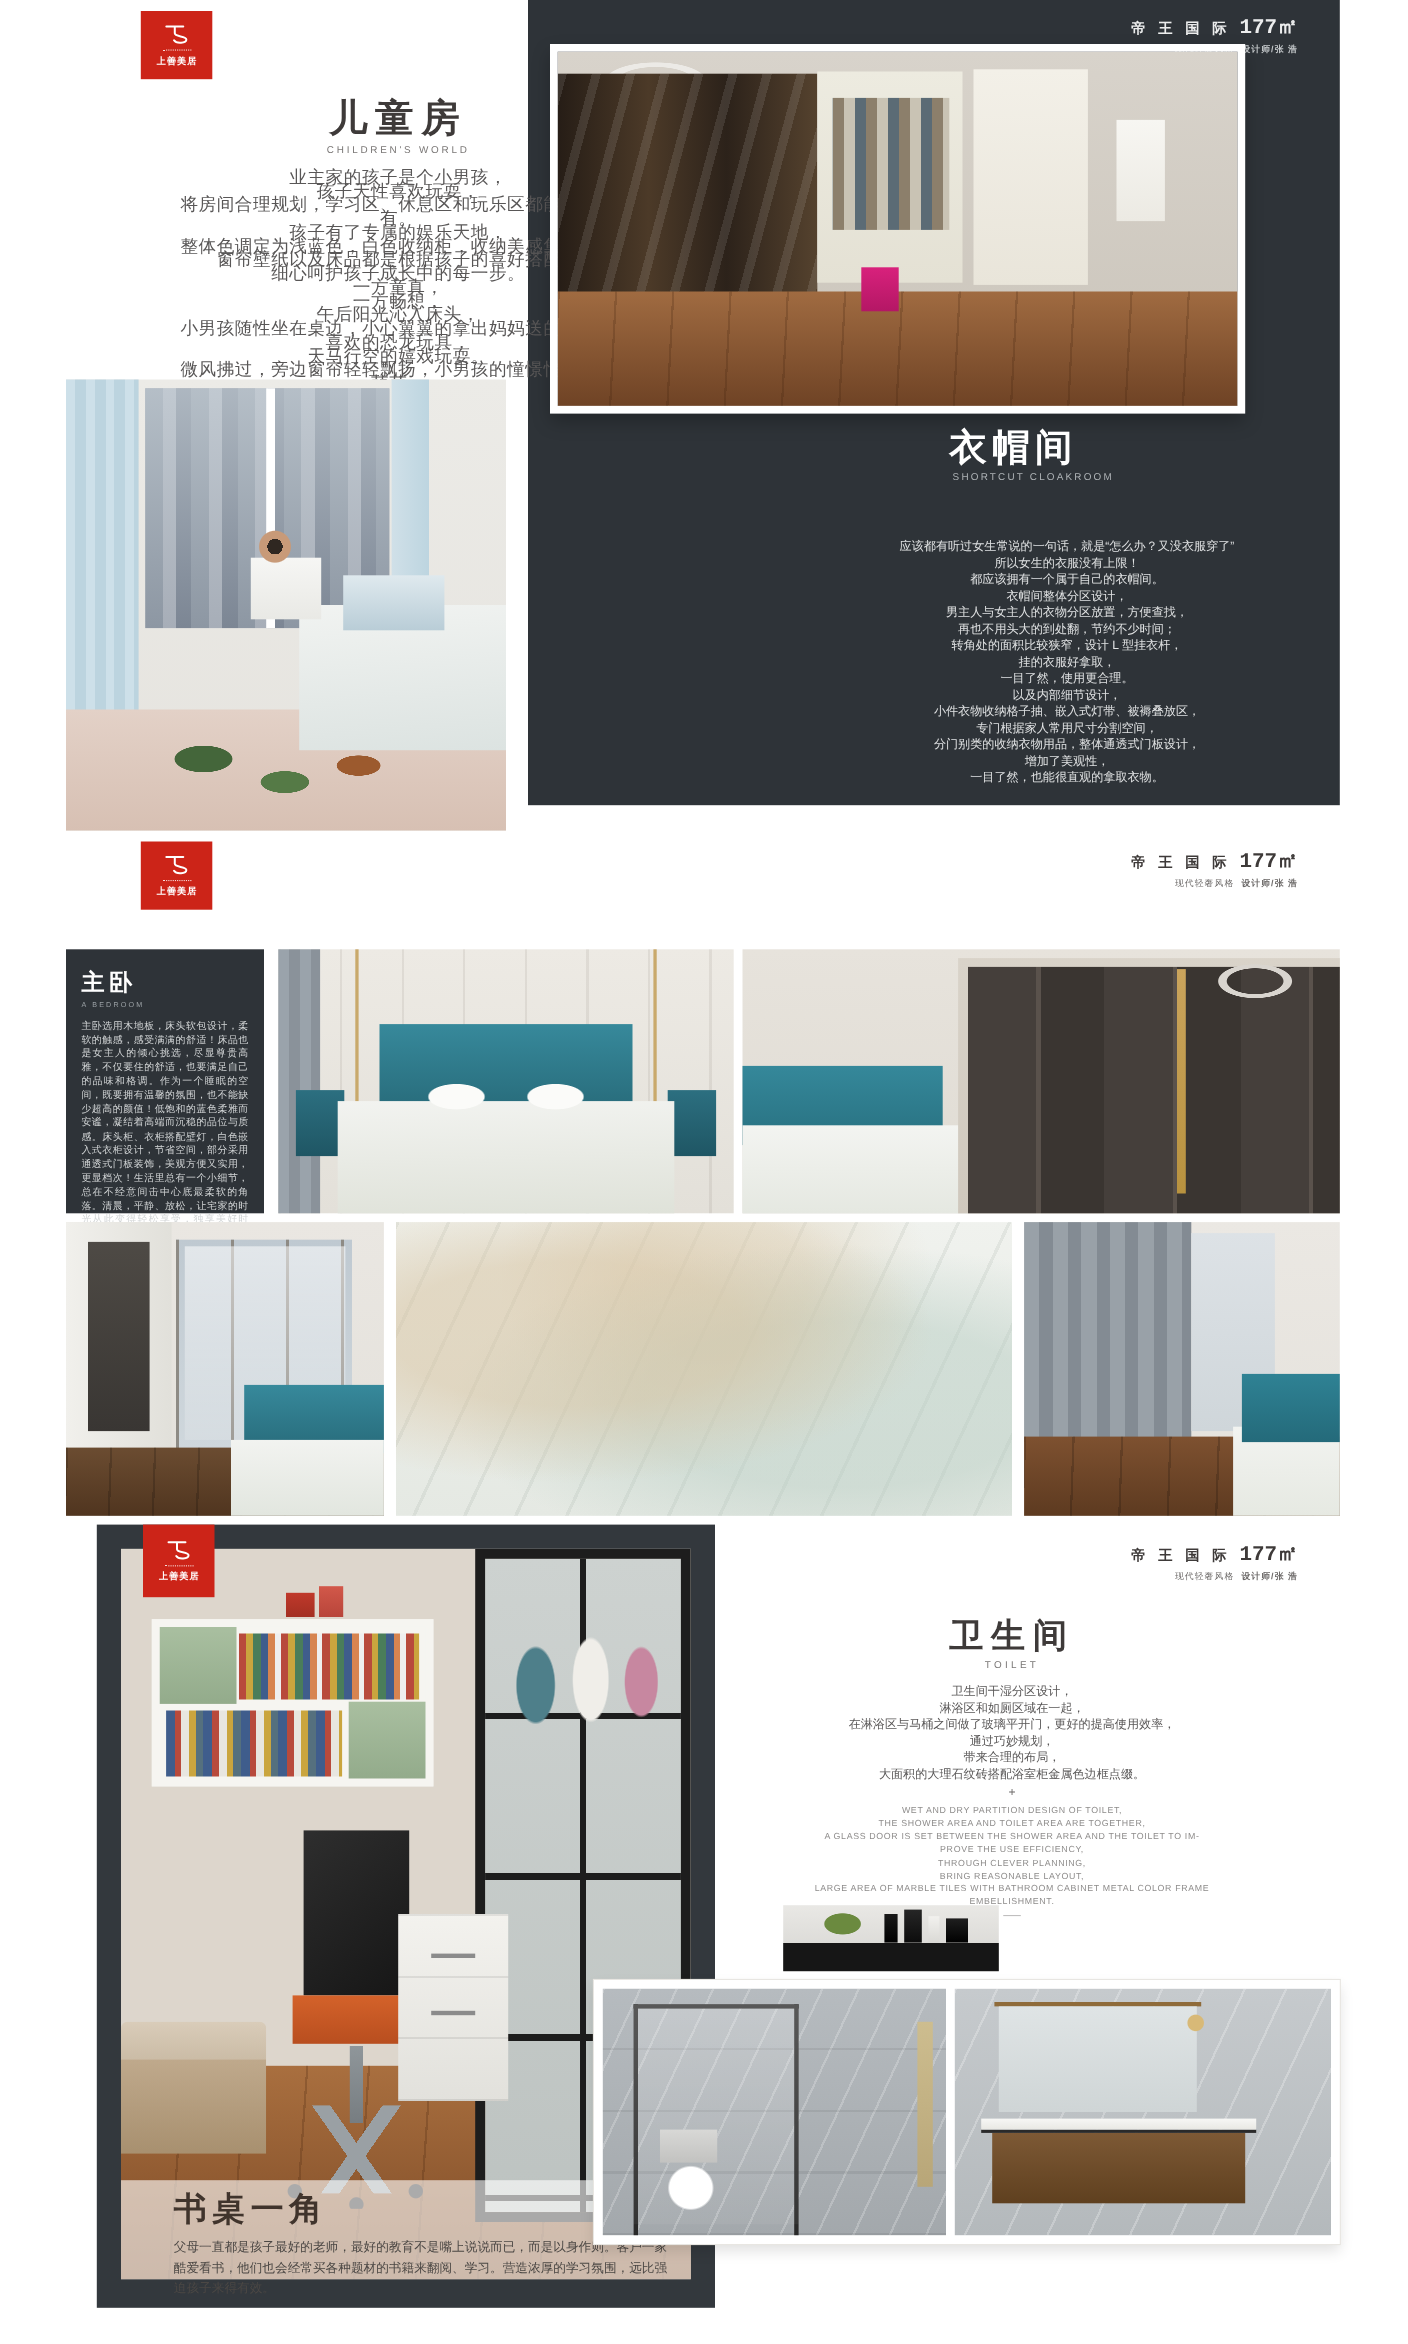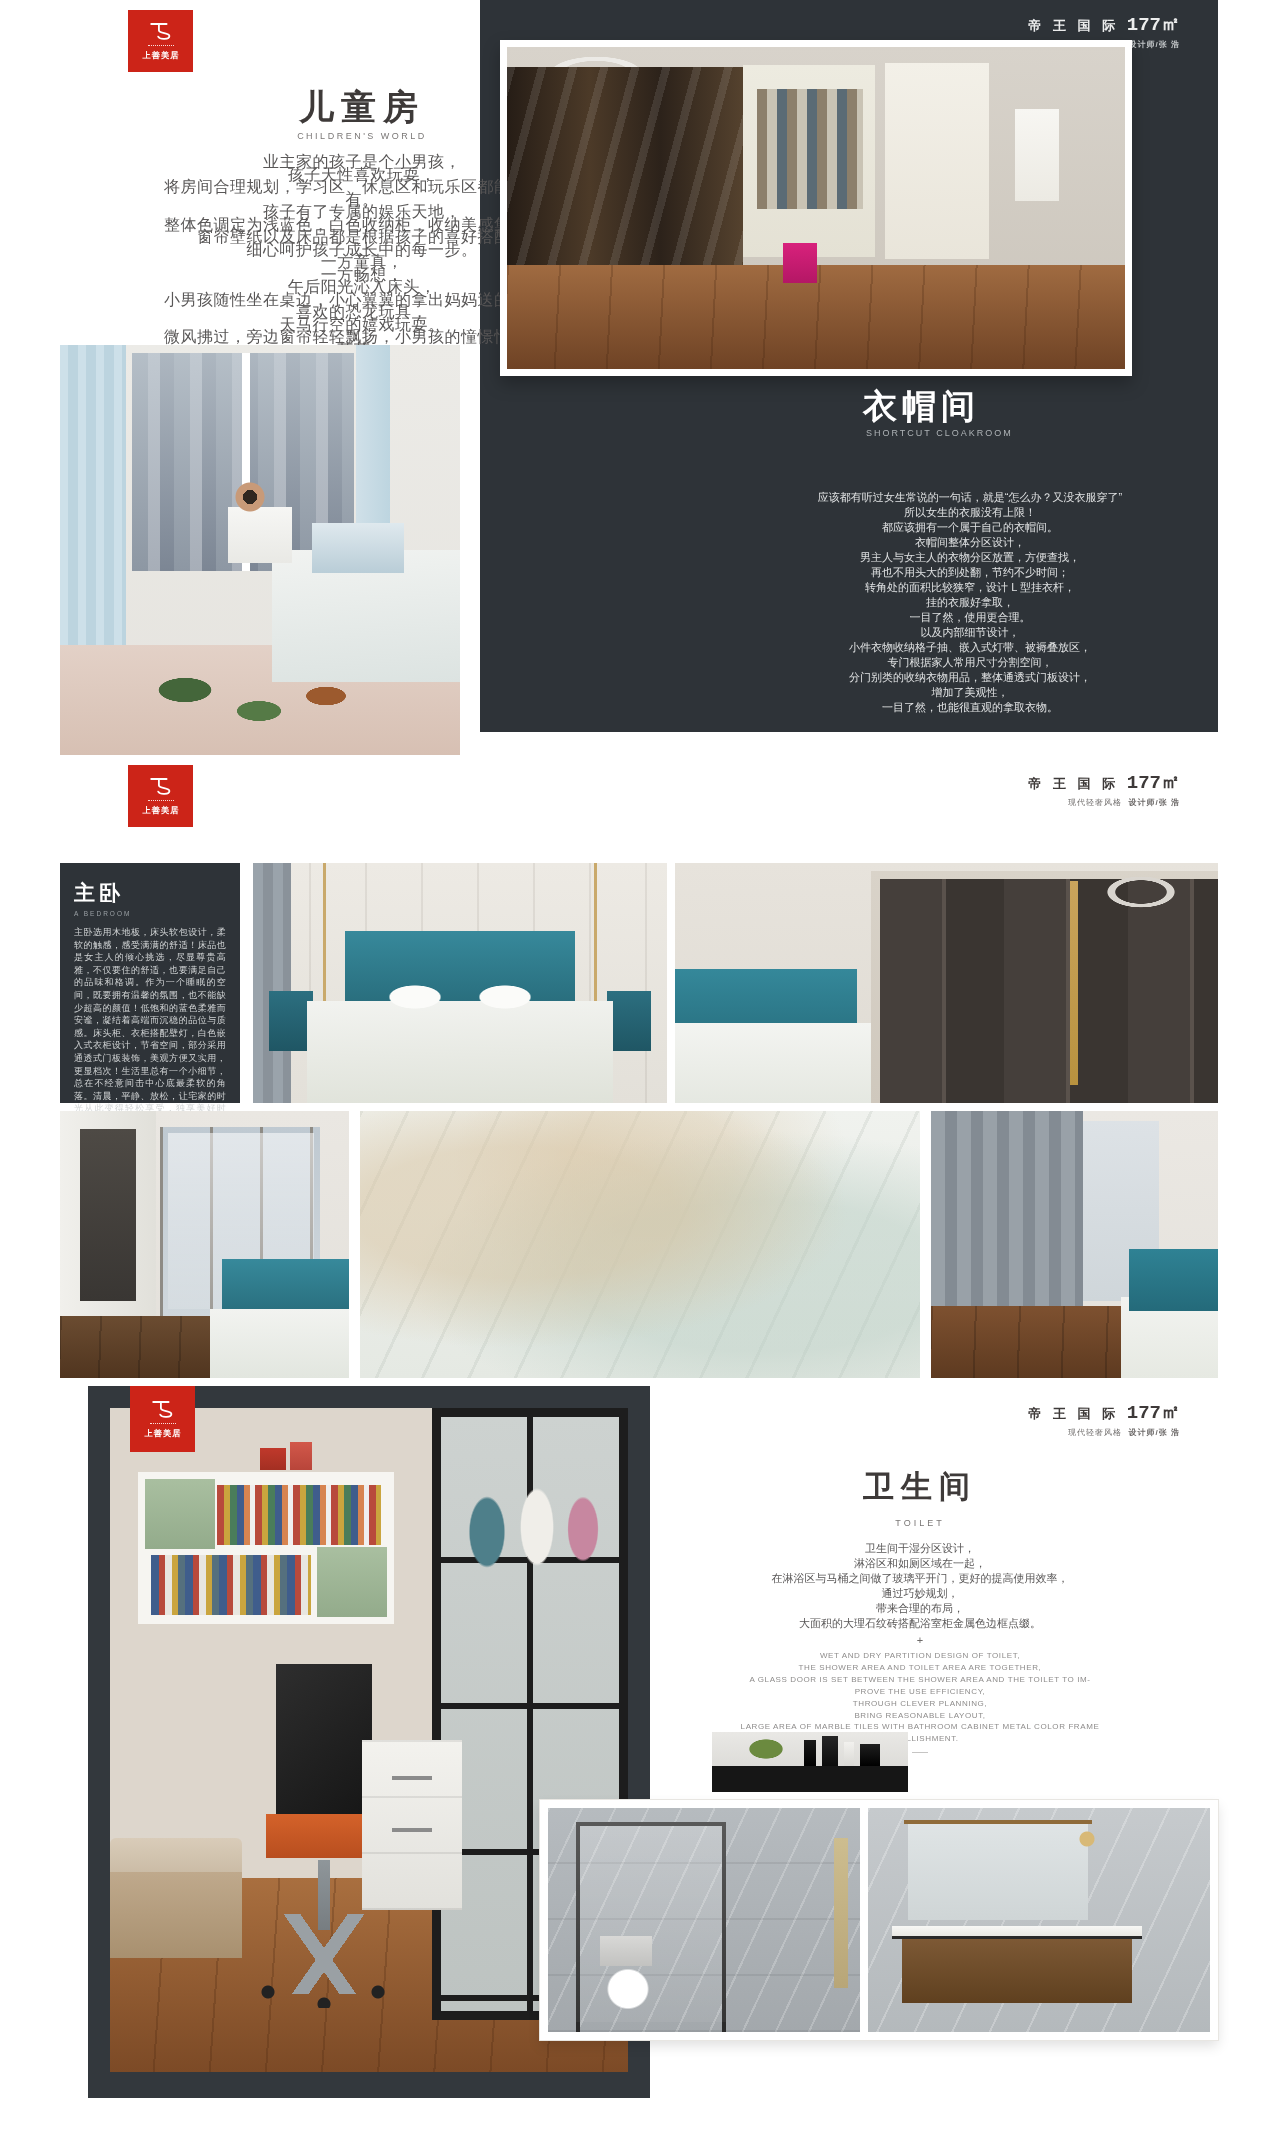--- a/index.html
+++ b/index.html
@@ -294,33 +294,37 @@
              linear-gradient(#d4622a,#b84e1f) 18px 150px / 118px 44px no-repeat,
              linear-gradient(140deg,#2e2e2e,#161616) 28px 0px / 96px 150px no-repeat;"></div>
 
         <div class="a" style="left:252px;top:332px;width:100px;height:170px;background:
              linear-gradient(#8b8b8b,#8b8b8b) 30px 36px / 40px 4px no-repeat,
              linear-gradient(#8b8b8b,#8b8b8b) 30px 88px / 40px 4px no-repeat,
              repeating-linear-gradient(180deg, rgba(0,0,0,.08) 0 2px, rgba(0,0,0,0) 2px 56px),
              linear-gradient(#f3f2ee,#e2e1dc);"></div>
       </div>
 
+      <div id="desk-band">
+        <div class="t">书桌一角</div>
+        <div class="c">父母一直都是孩子最好的老师，最好的教育不是嘴上说说而已，而是以身作则。客户一家酷爱看书，他们也会经常买各种题材的书籍来翻阅、学习。营造浓厚的学习氛围，远比强迫孩子来得有效。</div>
+      </div>
 
       <div class="logo ribbon" style="left:42px;top:0;">
         <svg viewBox="0 0 40 30" aria-hidden="true">
           <path d="M6 5 H28 M17 5 V14 C17 19 32 17 32 22 C32 27 19 28 16 23" fill="none" stroke="#ffffff" stroke-width="2.6" stroke-linecap="round"></path>
         </svg>
         <div class="dots"></div>
         <div class="lname">上善美居</div>
       </div>
     </div>
 
     <div class="a" style="left:720px;top:1466px;width:400px;text-align:center;">
       <div class="sec-title" style="font-size:31px;">卫生间</div>
-      <div class="sec-sub" style="margin-top:10px;letter-spacing:3px;">TOILET</div>
+      <div class="sec-sub" style="letter-spacing:3px;">TOILET</div>
       <div class="cn-big lines" style="margin-top:13px;color:#595757;">卫生间干湿分区设计，
 淋浴区和如厕区域在一起，
 在淋浴区与马桶之间做了玻璃平开门，更好的提高使用效率，
 通过巧妙规划，
 带来合理的布局，
 大面积的大理石纹砖搭配浴室柜金属色边框点缀。</div>
       <div style="margin-top:3px;font-size:11px;color:#6d6a69;">+</div>
       <div class="en lines" style="margin-top:4px;">WET AND DRY PARTITION DESIGN OF TOILET,
 THE SHOWER AREA AND TOILET AREA ARE TOGETHER,
 A GLASS DOOR IS SET BETWEEN THE SHOWER AREA AND THE TOILET TO IM-

